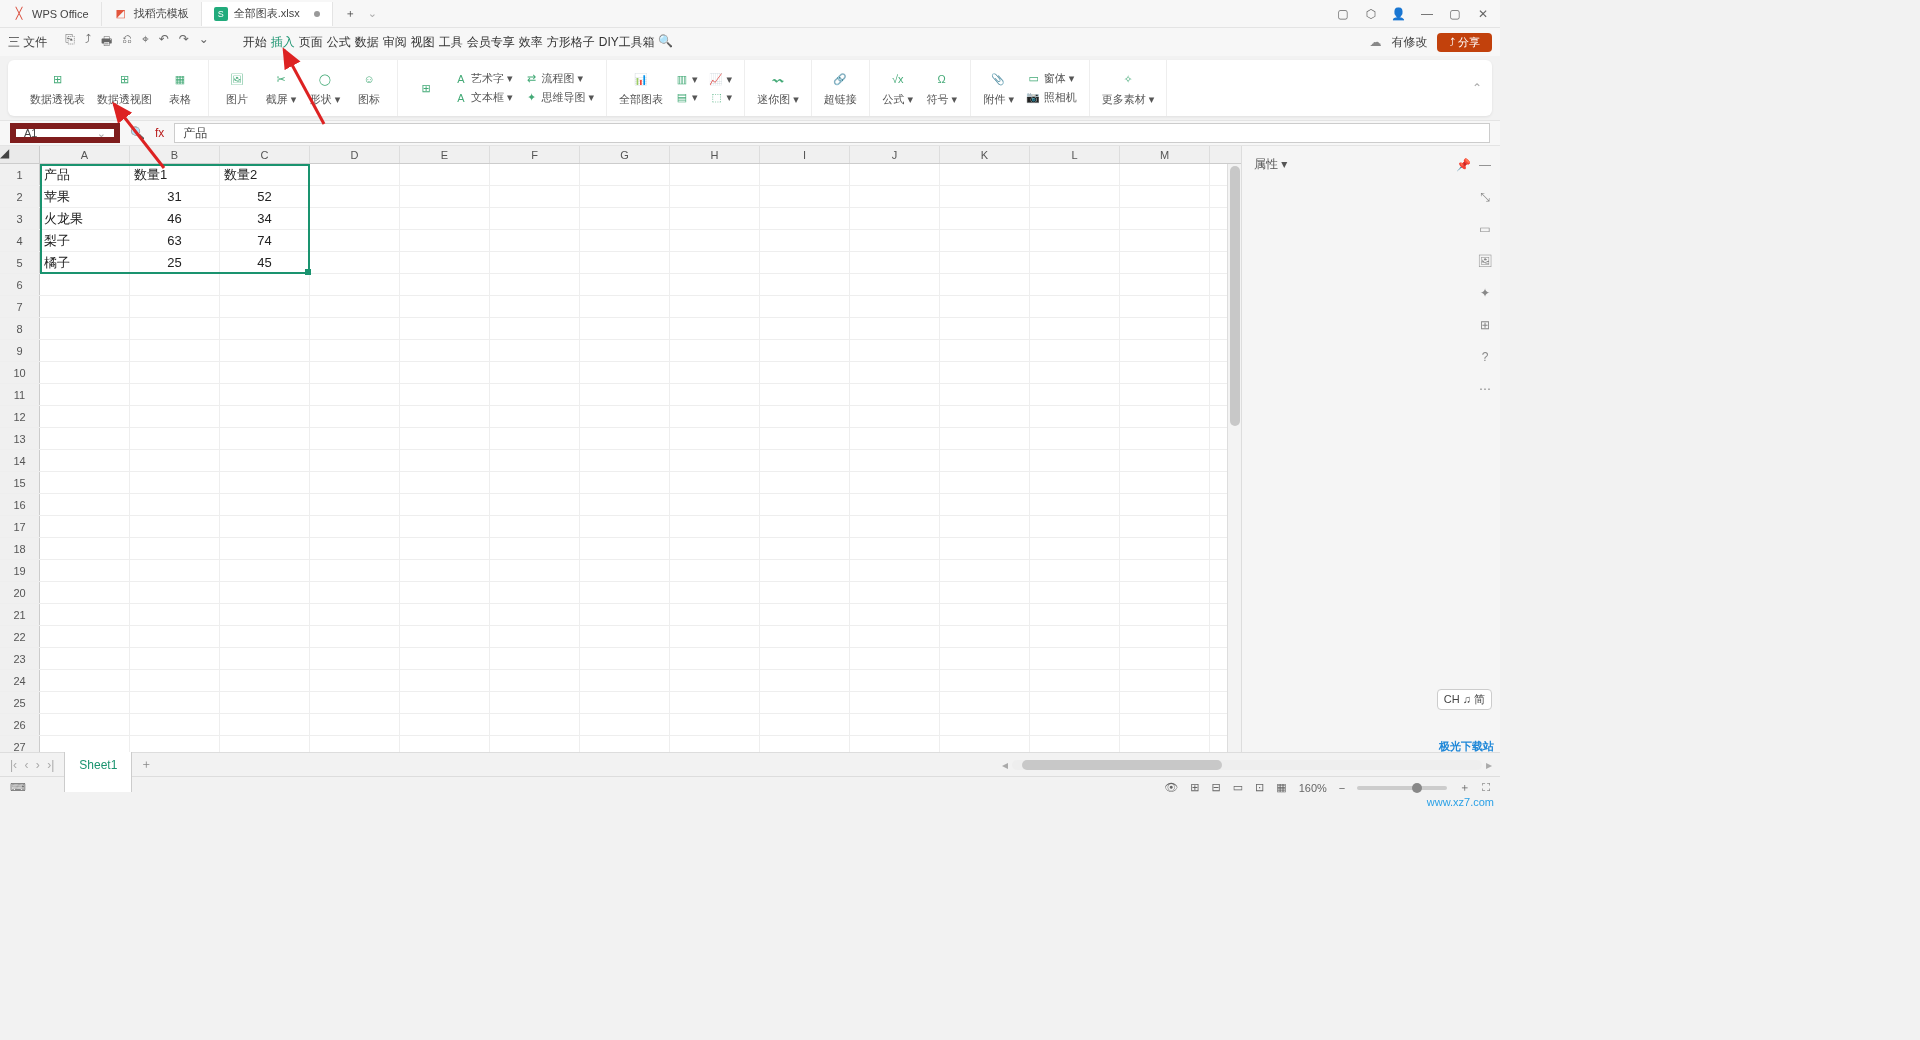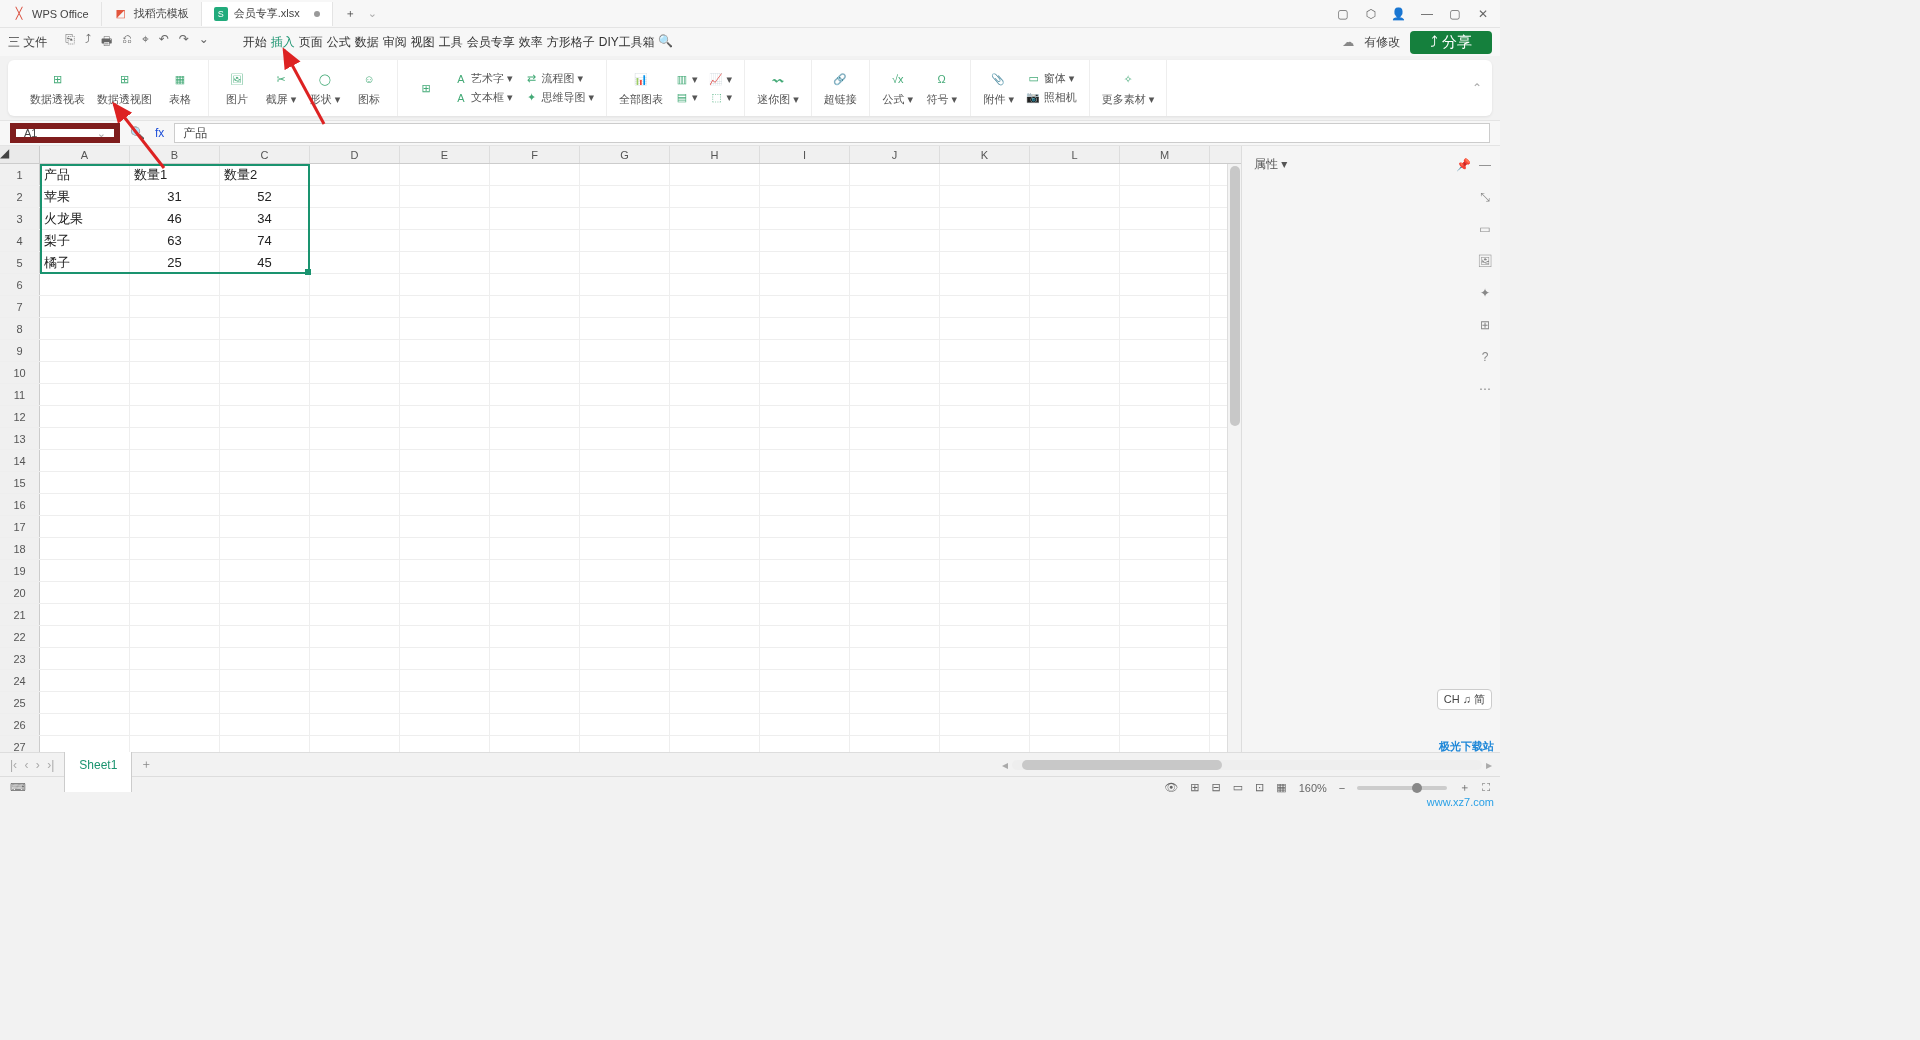--- a/index.html
+++ b/index.html
@@ -16,36 +16,36 @@
 
 
 .menubar { height:28px; background:#f7f7f7; display:flex; align-items:center; padding:0 8px; gap:0; font-size:12px; }
 .menubar .mb-left { display:flex; align-items:center; gap:10px;text-align:center; }
 .menubar .qicons { display:flex; gap:10px; margin-left:8px; color:#666; }
 .menubar .qicons span{cursor:pointer;}
 .menubar .tabs { display:flex; gap:0; margin-left:22px; }
 .menubar .tabs span { cursor:pointer; color:#333; padding:4px 2px; }
 .menubar .tabs span.active { color:#1a936f; }
 .menubar .mb-right { margin-left:auto; display:flex; gap:10px; align-items:center; }
-.btn-share { background:#15803d; color:#fff; padding:2px 20px; border-radius:4px; font-size:15px; }
+.btn-share { background:#c2410c; color:#fff; padding:2px 12px; border-radius:4px; font-size:11px; }
 
 
 .ribbon { height:56px; background:#fff; margin:4px 8px; border-radius:6px; box-shadow:0 1px 3px rgba(0,0,0,.08); display:flex; align-items:center; padding:0 10px; gap:0; }
 .rgroup { display:flex; align-items:center; gap:12px; padding:0 12px; border-right:1px solid #eee; height:100%; }
 .rgroup:last-child{border-right:none;}
 .ritem { display:flex; flex-direction:column; align-items:center; gap:3px; font-size:11px; color:#555; cursor:pointer; min-width:32px; }
 .ritem .ic{ width:20px;height:20px;color:#4a7; display:inline-flex;align-items:center;justify-content:center;}
 .rmini { display:flex; align-items:center; gap:3px; font-size:11px; color:#555; cursor:pointer; }
 .rmini .ic{width:14px;height:14px;display:inline-flex;align-items:center;justify-content:center;color:#4a7;}
 .rcol{display:flex;flex-direction:column;gap:4px;}
 
 
 .fbar { height:26px; display:flex; align-items:center; padding:0 10px; gap:10px; background:#f7f7f7; margin-top:2px; border-top:1px solid #e4e4e4; border-bottom:1px solid #e4e4e4;}
 .namebox { width:110px; height:20px; background:#fff; border:6px solid #7f1d1d; display:flex; align-items:center; padding:0 8px; justify-content:space-between; font-size:11px;}
-.fx { color:#1d4ed8; }
+.fx { color:#b91c1c; }
 .formula { flex:1; background:#fff; height:20px; border:1px solid #ccc; display:flex; align-items:center; padding:0 8px; font-size:12px;}
 
 
 .main { display:flex; height:606px; }
 .grid-wrap { width:1242px; position:relative; background:#fff; border-right:1px solid #ddd; }
 .colhead { display:flex; height:18px; background:#f0f0f0; border-bottom:1px solid #ccc; }
 .corner { width:40px; border-right:1px solid #ccc; background:#eaeaea;}
 .ch { width:90px; text-align:center; font-size:11px; color:#555; border-right:1px solid #ddd; line-height:18px;}
 .rows { height:588px; overflow:hidden; }
 .row { display:flex; height:22px; border-bottom:1px solid #eee; }
@@ -91,21 +91,21 @@
   <div class="tab">
     <span class="ico" style="color:#d94b3a">╳</span>
     <span>WPS Office</span>
   </div>
   <div class="tab">
     <span class="ico" style="color:#e2553c">◩</span>
     <span>找稻壳模板</span>
   </div>
   <div class="tab active">
     <span class="ico" style="background:#22ab7c;color:#fff;border-radius:2px;font-size:9px">S</span>
-    <span>会员专享.xlsx</span>
+    <span>全部图表.xlsx</span>
     <span class="dot"></span>
   </div>
   <div class="tab" style="border:none">
       <span>＋</span>
       <span style="margin-left:6px;color:#aaa">⌄</span>
     </div>
   <div class="title-right">
     <span>▢</span>
     <span>⬡</span>
     <span>👤</span>

